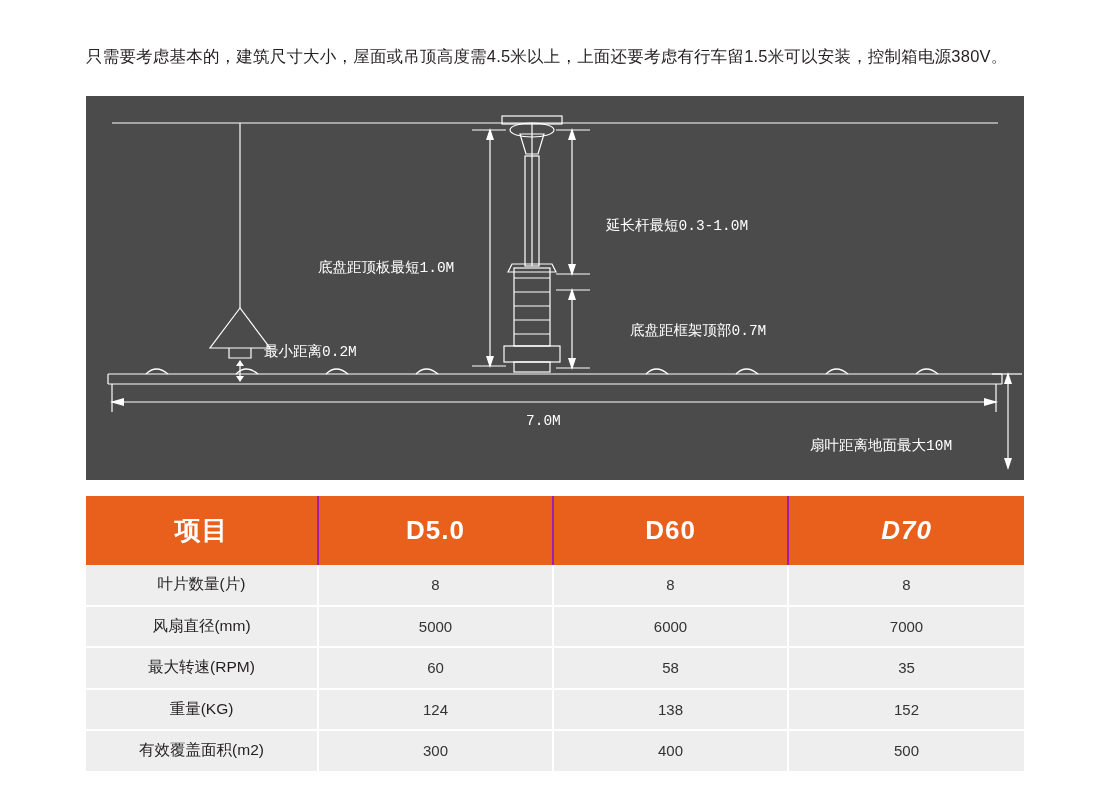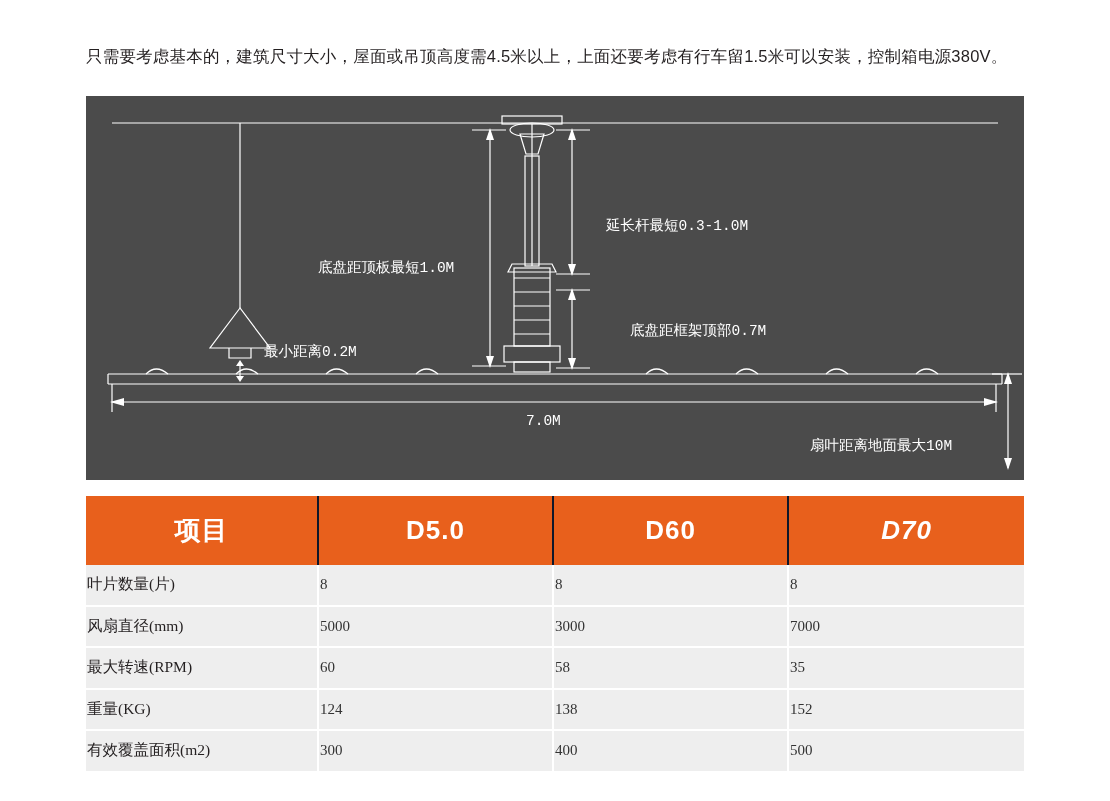--- a/index.html
+++ b/index.html
@@ -63,32 +63,32 @@
     border-collapse: collapse;
     table-layout: fixed;
   }
   table.spec th {
     background: #e8601c;
     color: #ffffff;
     font-size: 26px;
     font-weight: bold;
     height: 67px;
     text-align: center;
-    border-right: 2px solid #0f172a;
+    border-right: 2px solid #a21caf;
     letter-spacing: 1px;
   }
   table.spec th:last-child { border-right: none; font-style: italic; }
   table.spec td {
     background: #eeeeee;
     color: #333333;
     font-size: 15px;
     height: 37.5px;
+    text-align: center;
     border-right: 2px solid #ffffff;
     border-bottom: 2px solid #ffffff;
-    font-family: Liberation Serif, serif;
   }
   table.spec td:last-child { border-right: none; }
   table.spec tr:last-child td { border-bottom: none; }
   table.spec td.rowhead {
     font-size: 15.5px;
     color: #231f20;
   }
   col.c0 { width: 232px; }
   col.c1 { width: 235px; }
   col.c2 { width: 235px; }
@@ -205,21 +205,21 @@
     <tbody>
       <tr>
         <td class="rowhead">叶片数量(片)</td>
         <td>8</td>
         <td>8</td>
         <td>8</td>
       </tr>
       <tr>
         <td class="rowhead">风扇直径(mm)</td>
         <td>5000</td>
-        <td>3000</td>
+        <td>6000</td>
         <td>7000</td>
       </tr>
       <tr>
         <td class="rowhead">最大转速(RPM)</td>
         <td>60</td>
         <td>58</td>
         <td>35</td>
       </tr>
       <tr>
         <td class="rowhead">重量(KG)</td>

